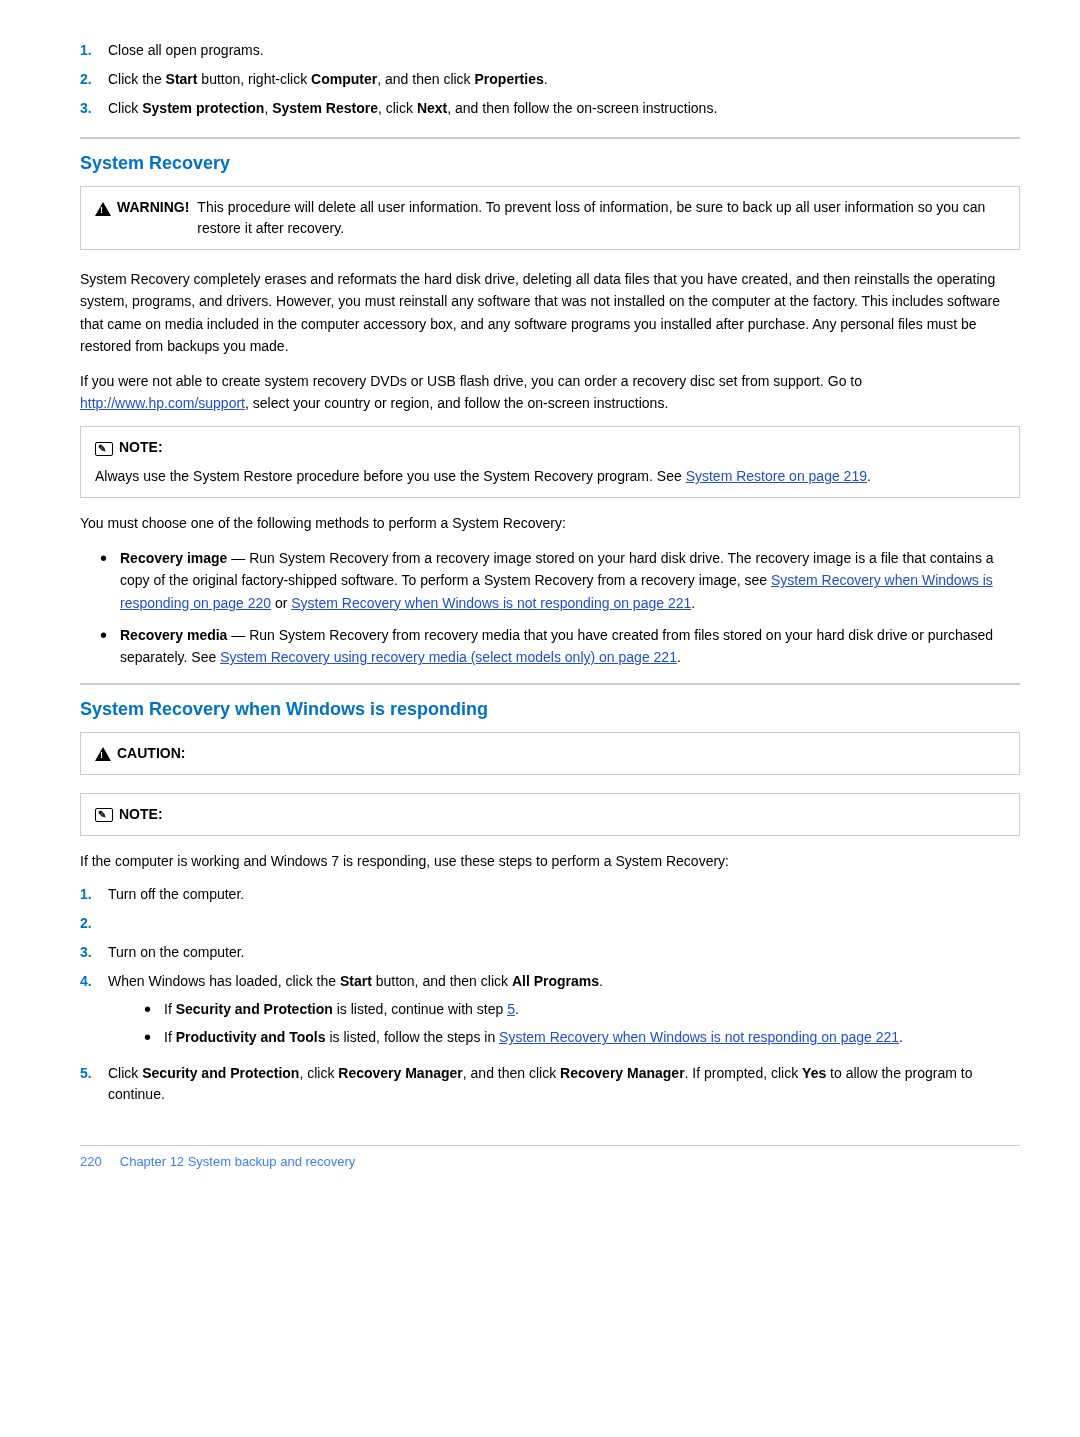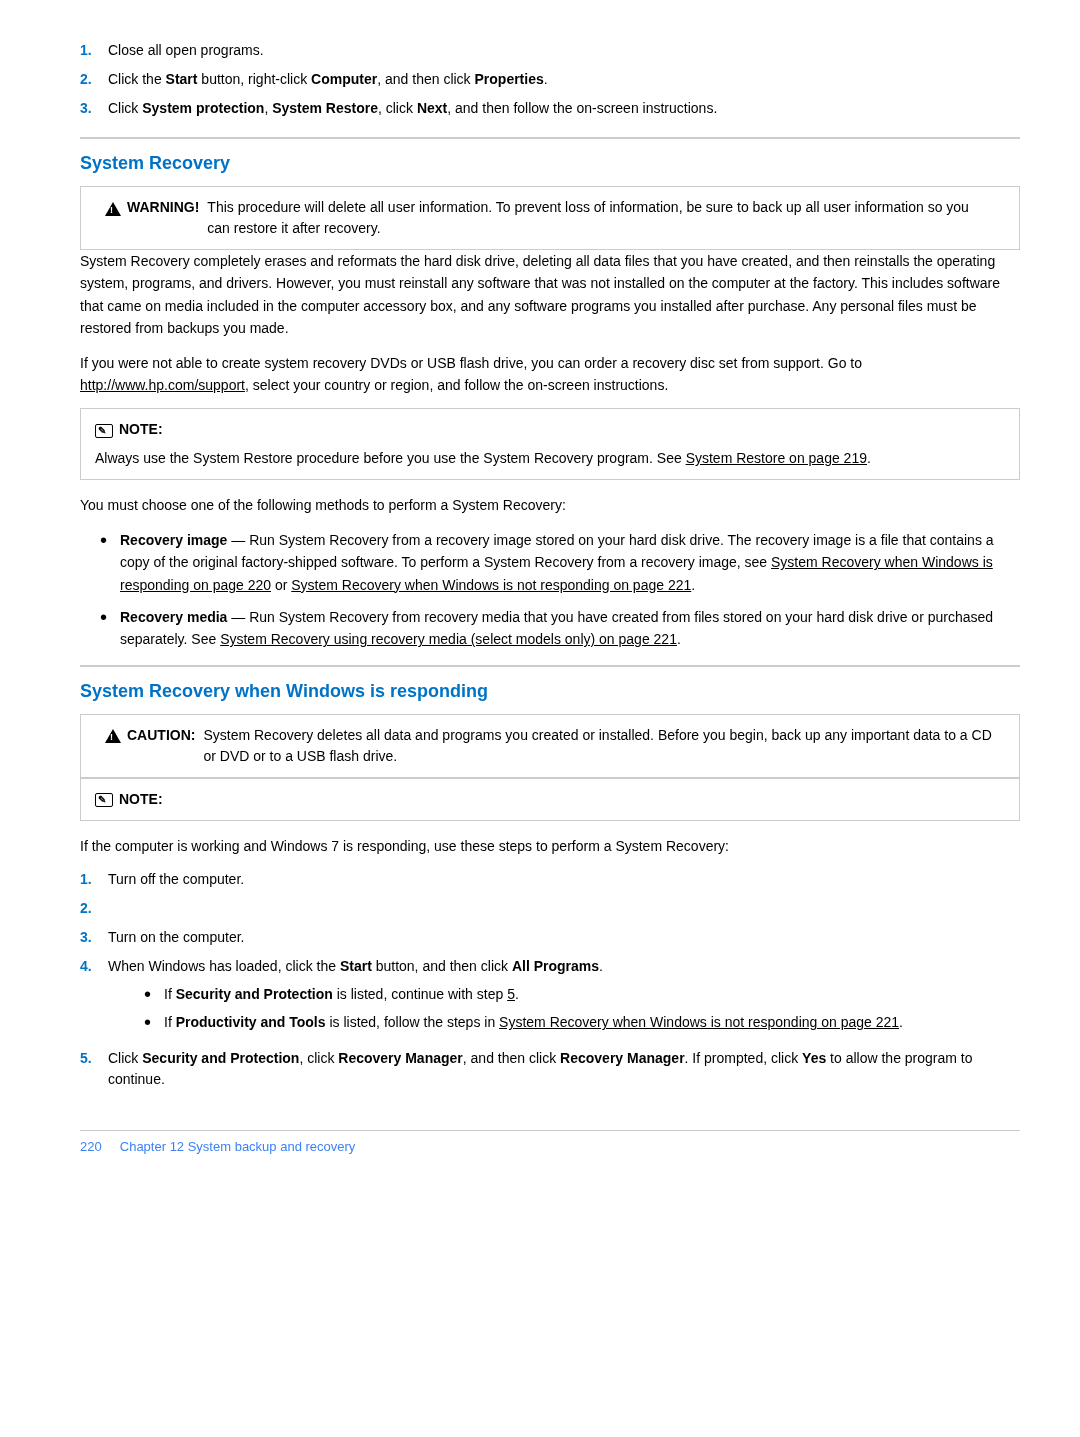--- a/index.html
+++ b/index.html
@@ -30,22 +30,22 @@
       color: #0073c6;
       font-size: 18px;
       font-weight: bold;
       border-top: 2px solid #ccc;
       padding-top: 14px;
       margin-bottom: 12px;
       margin-top: 4px;
     }
     .warning-box {
       border: 1px solid #ccc;
-      padding: 10px 24px;
-      margin-bottom: 0;
+      padding: 10px 14px;
+      margin-bottom: 18px;
       display: flex;
       align-items: flex-start;
       gap: 8px;
       line-height: 1.5;
     }
     .warning-label {
       font-weight: bold;
       white-space: nowrap;
       display: flex;
       align-items: center;
@@ -103,21 +103,21 @@
       position: absolute;
       top: -2px;
       left: 2px;
       font-size: 10px;
     }
     p {
       margin-bottom: 12px;
       line-height: 1.6;
     }
     a {
-      color: #000000;
+      color: #1d4ed8;
       text-decoration: underline;
       text-align: center;
     }
     .bullet-list {
       list-style: none;
       padding-left: 20px;
       margin-bottom: 14px;
     }
     .bullet-list li {
       display: flex;
@@ -214,21 +214,20 @@
   </li>
 </ul>
 
 <h2 class="section-heading">System Recovery when Windows is responding</h2>
 
 <div class="warning-box">
   <span class="warning-label">
     <span class="triangle-icon"></span>
     <span>CAUTION:</span>
   </span>
-  <span>System Recovery deletes all data and programs you created or installed. Before you begin, back up any important data to a CD or DVD or to a USB flash drive.</span>
 </div>
 
 <div class="note-box">
   <span class="note-label">
     <span class="note-icon"></span>
     <span>NOTE:</span>
   </span>
 </div>
 
 <p>If the computer is working and Windows 7 is responding, use these steps to perform a System Recovery:</p>

